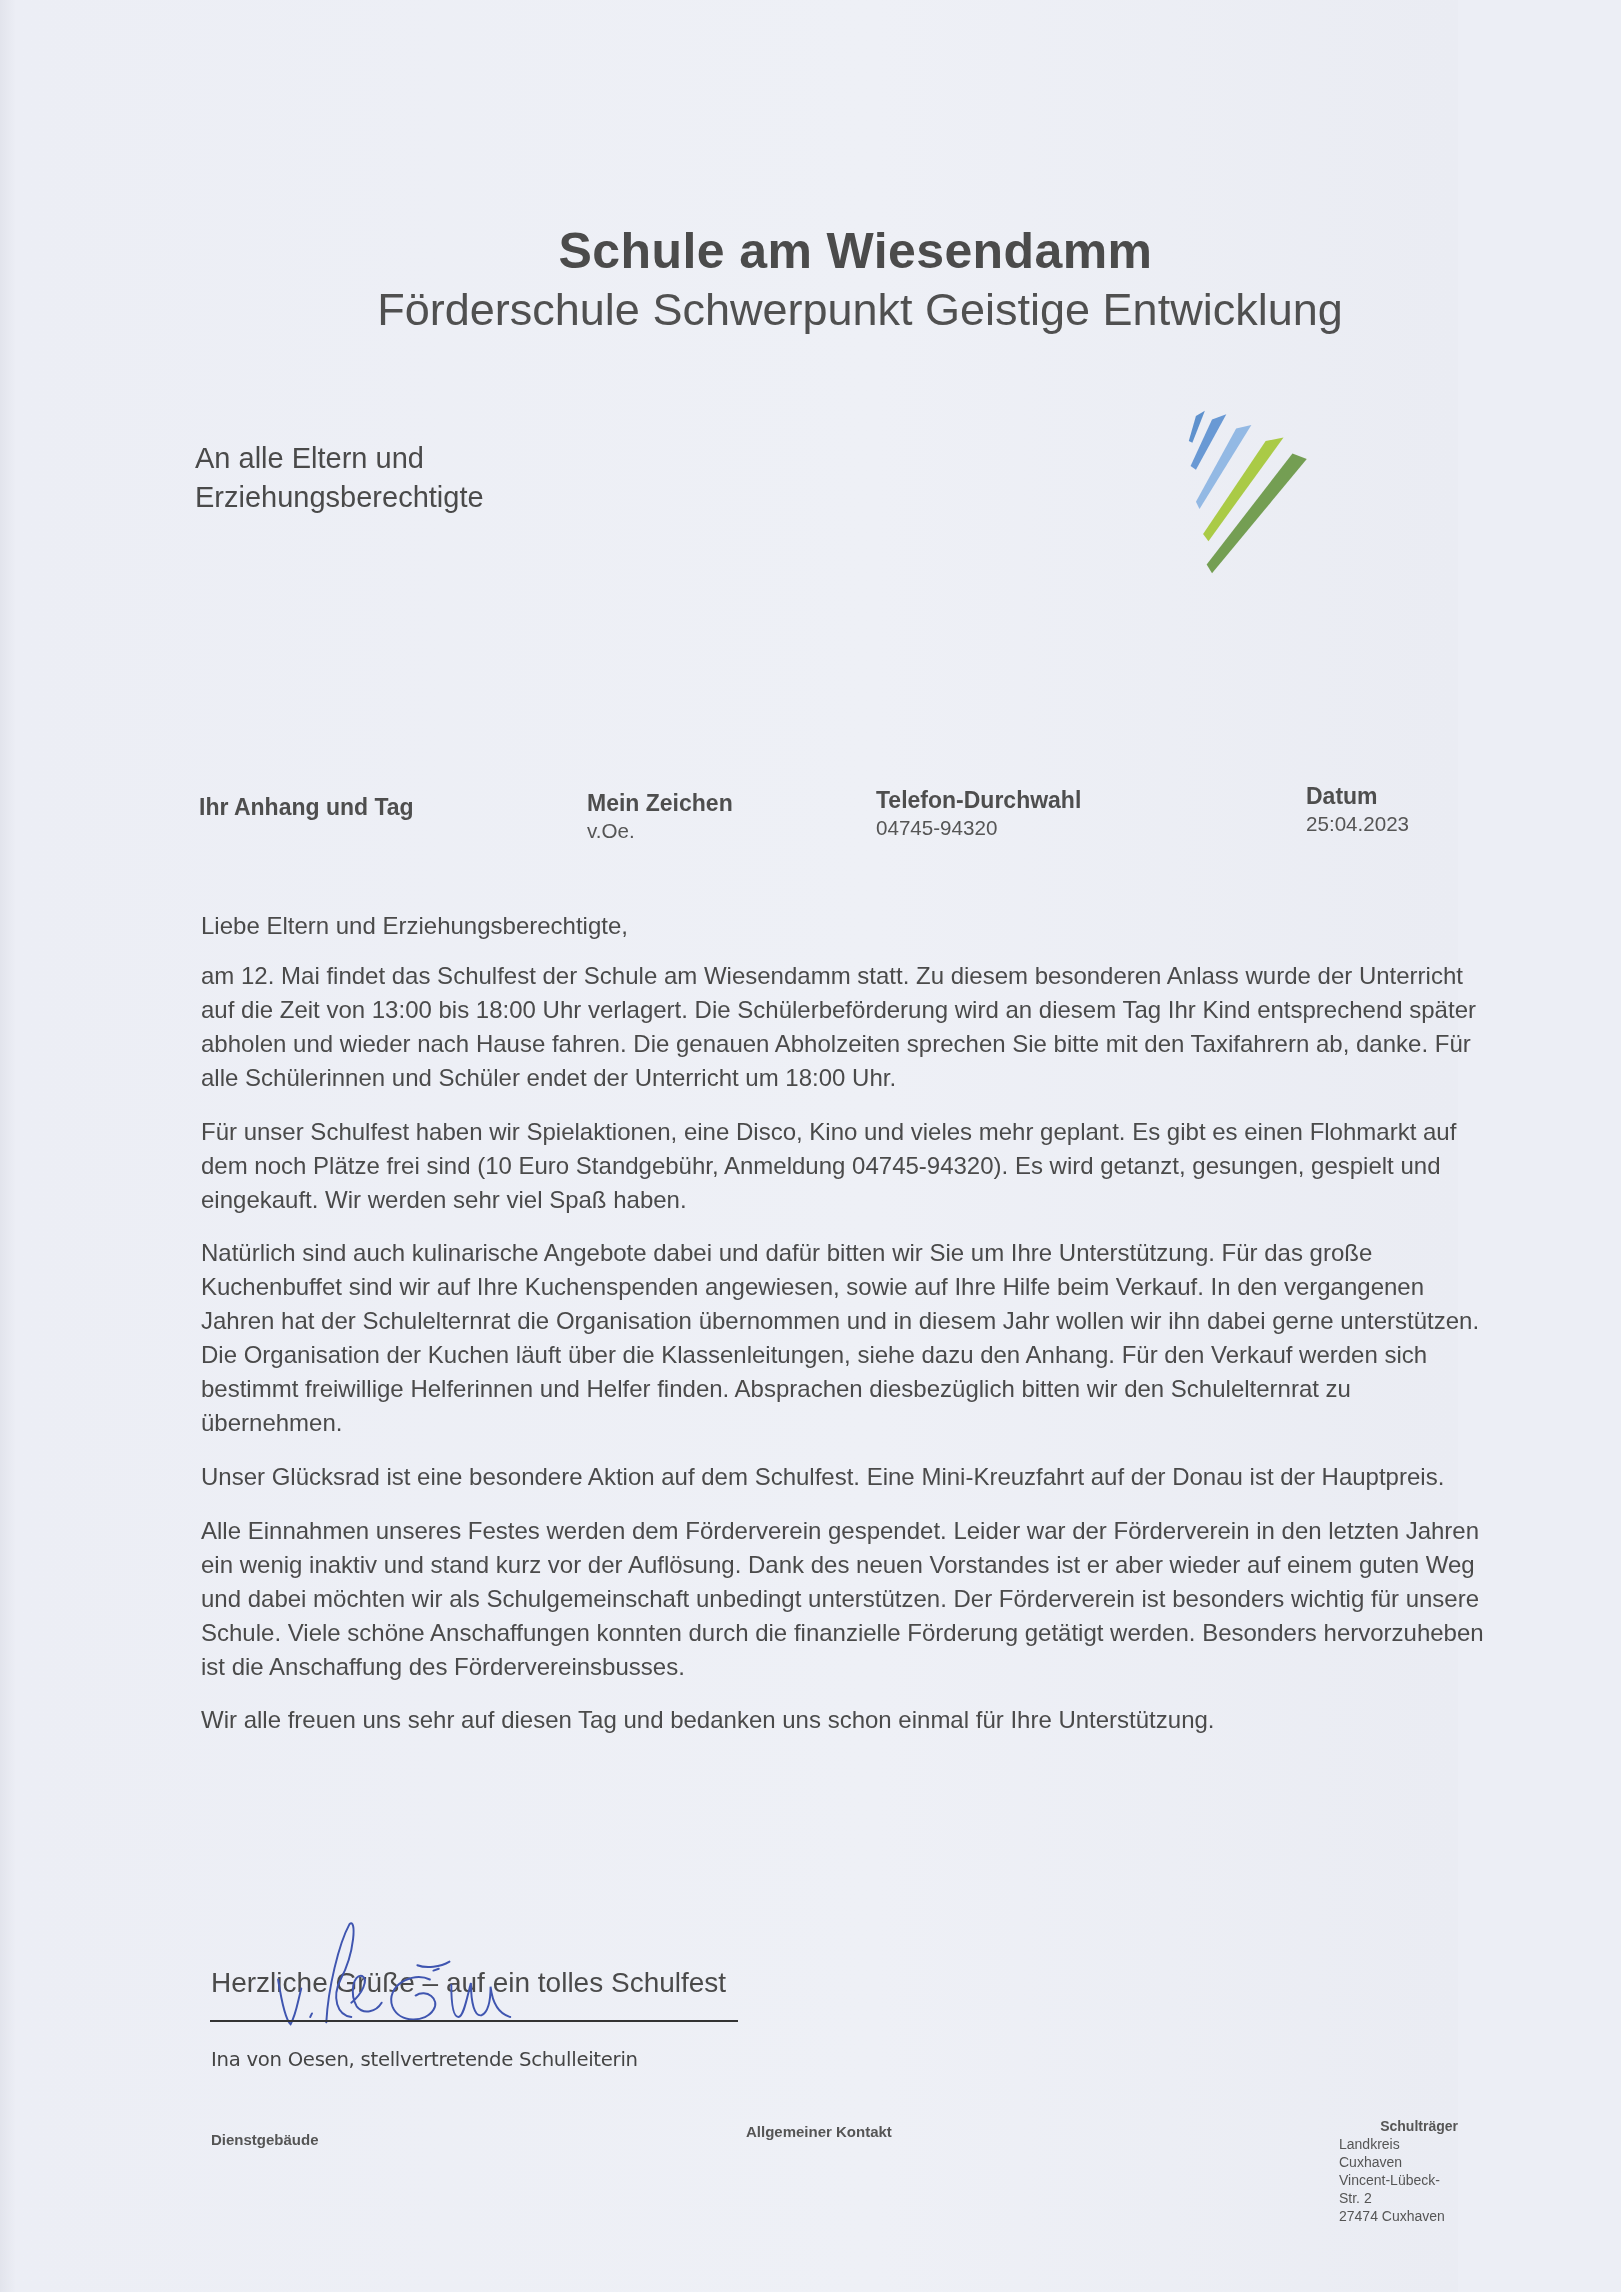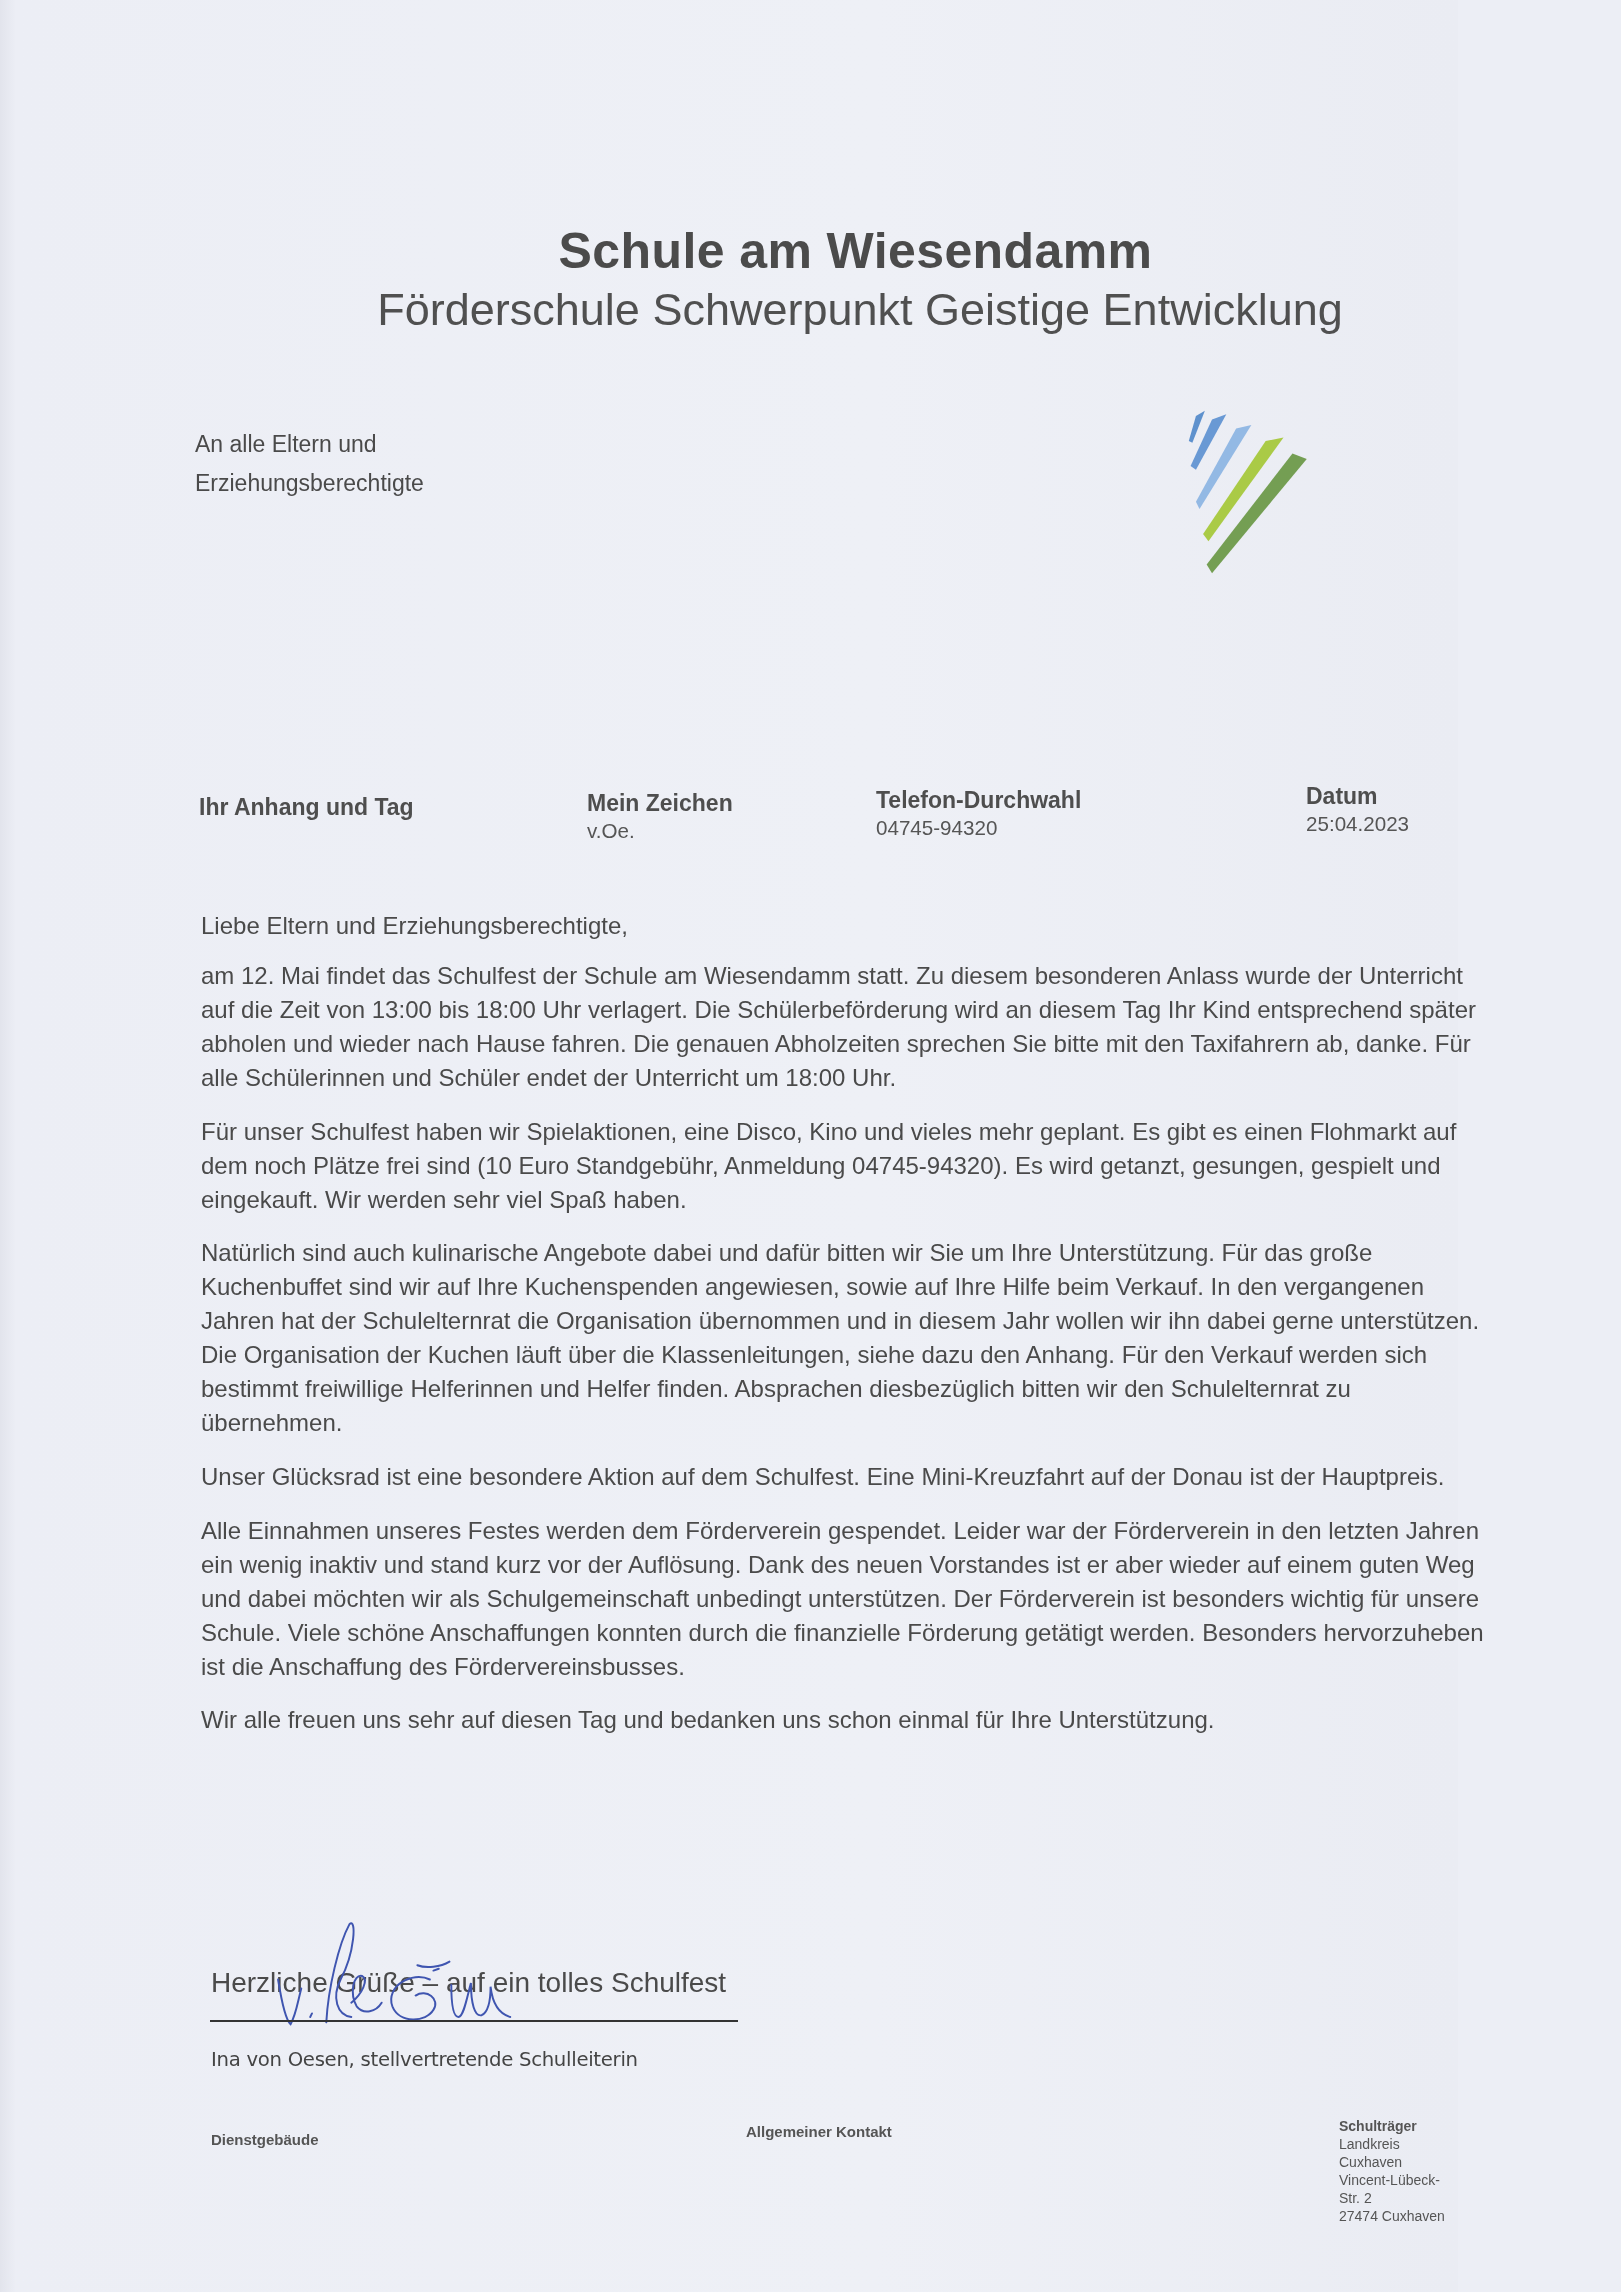--- a/index.html
+++ b/index.html
@@ -38,22 +38,22 @@
     }
     .school-subtitle {
       font-size: 45px;
       color: #505050;
       margin-left: 99px;
       line-height: 57px;
     }
     .recipient {
       position: absolute;
       left: 195px;
-      top: 425px;
-      font-size: 23px;
+      top: 439px;
+      font-size: 29px;
       line-height: 39px;
       color: #4a4a4a;
     }
     .logo {
       position: absolute;
       left: 1187px;
       top: 407px;
       width: 143px;
       height: 170px;
     }
@@ -136,20 +136,21 @@
     .footer-right {
       position: absolute;
       left: 1339px;
       top: 2117px;
       font-size: 14px;
       line-height: 18px;
       color: #555;
     }
     .footer-right .ft-title {
       font-weight: bold;
+      text-align: right;
     }
   </style>
 </head>
 <body>
 
 <div class="page">
 
   <div class="header">
     <div class="school-name">Schule am Wiesendamm</div>
     <div class="school-subtitle">Förderschule Schwerpunkt Geistige Entwicklung</div>

